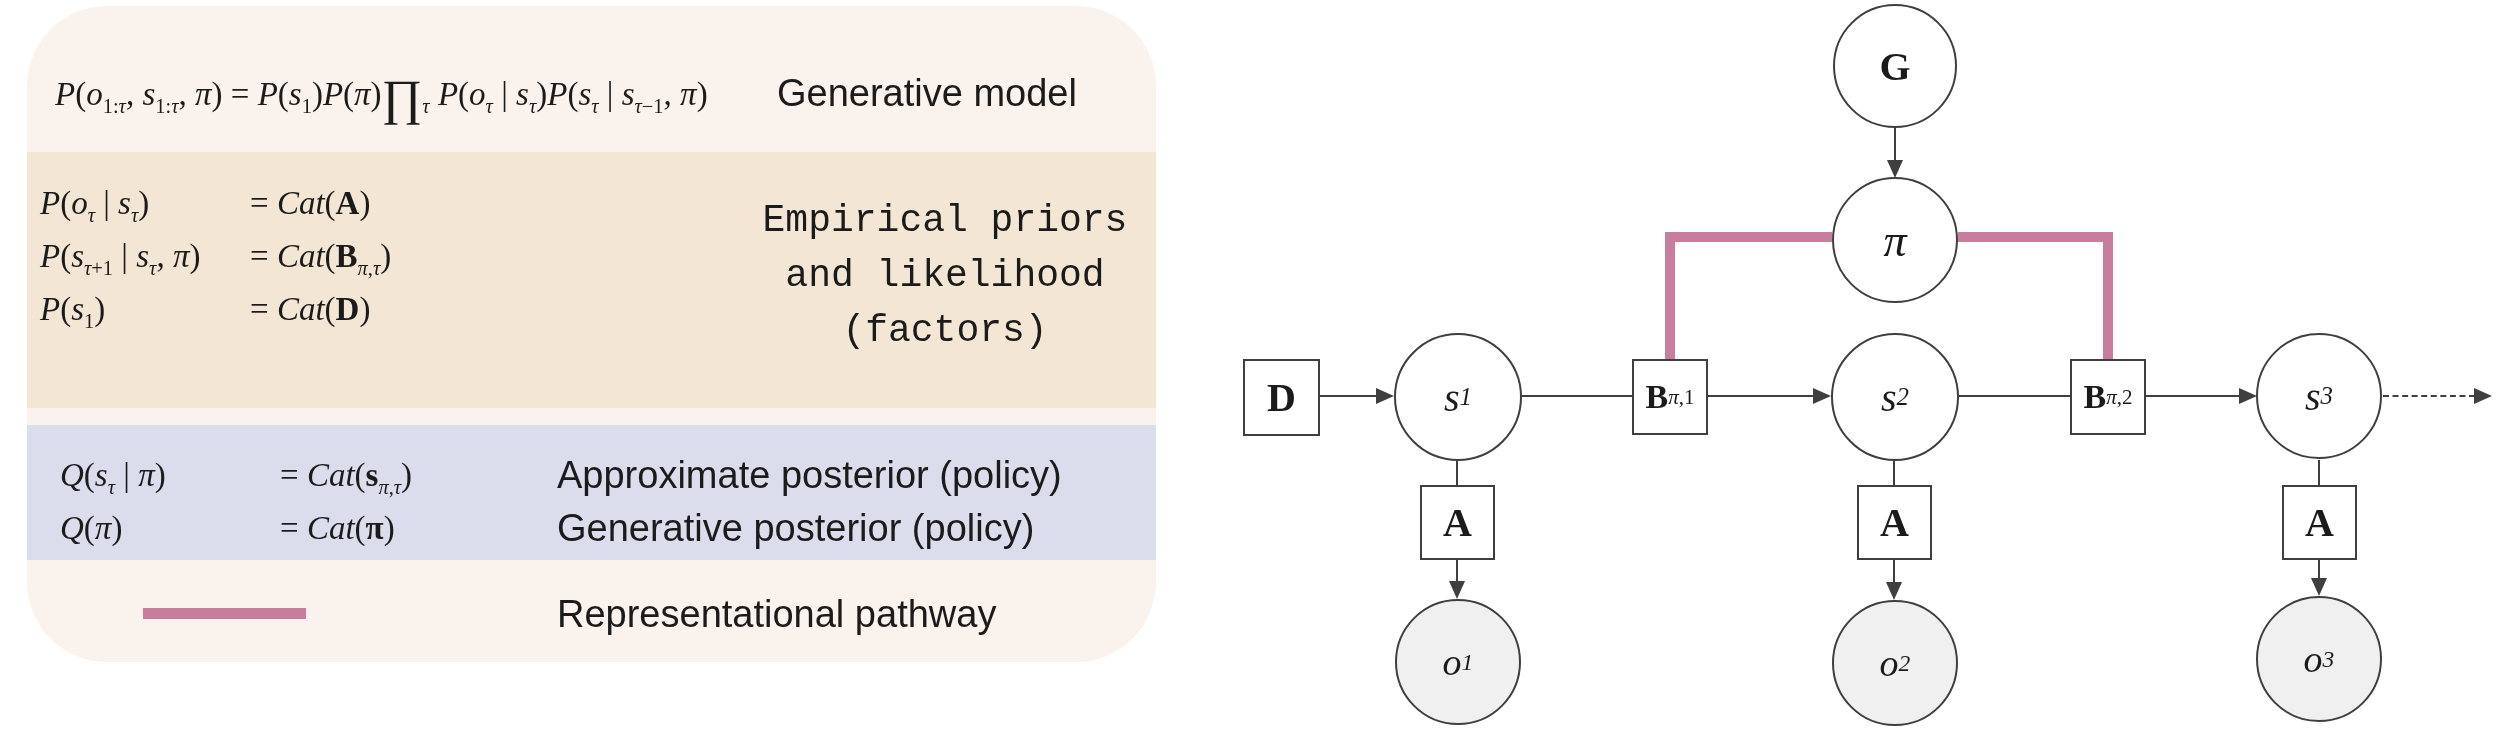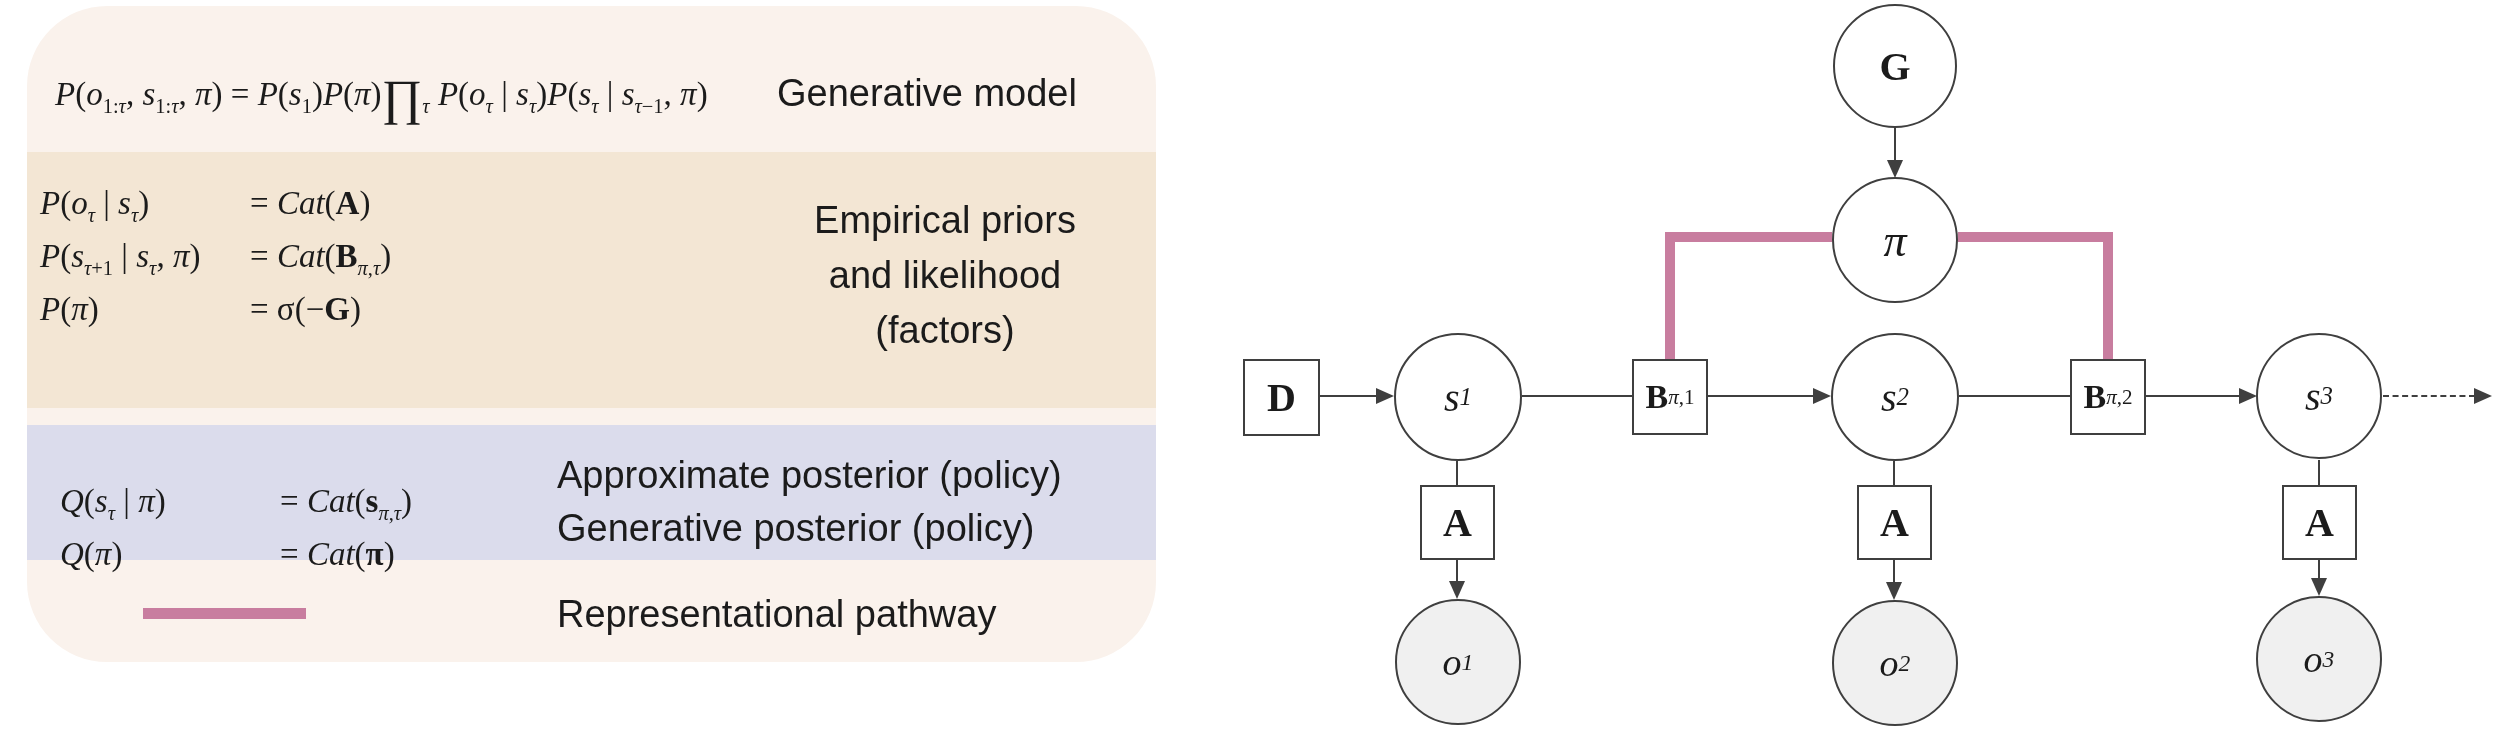--- a/index.html
+++ b/index.html
@@ -12,21 +12,21 @@
   .band-tan{top:146px;height:256px;background:var(--tan);}
   .band-lav{top:419px;height:135px;background:var(--lavender);}
   .eq{font-family:"Liberation Serif","DejaVu Serif",serif;font-size:33px;white-space:nowrap;}
   .eqrow{display:flex;align-items:center;height:53px;}
   .lhs{display:inline-block;}
   .rhs{display:inline-block;text-align:left;}
   .w210{width:210px;} .w220{width:220px;}
   sub{font-size:0.62em;line-height:0;}
   .prod{font-size:1.5em;font-style:normal;vertical-align:-0.18em;}
   .label{font-size:38px;line-height:46px;white-space:nowrap;text-align:right;}
-  .tanlabel{width:500px;text-align:center;line-height:55px;font-size:38px;}
+  .tanlabel{width:500px;text-align:center;line-height:55px;font-size:38px;font-family:Liberation Mono, monospace;}
   .swatch{background:var(--pink);}
   
   .node{display:flex;align-items:center;justify-content:center;box-sizing:border-box;
         background:#ffffff;border:2px solid var(--stroke);
         font-family:"Liberation Serif","DejaVu Serif",serif;font-size:40px;z-index:2;}
   .circle{border-radius:50%;}
   .obs{background:var(--obsfill);}
   .sq-label{font-size:34px;}
   .pi-label{font-size:46px;font-style:italic;}
   .line{background:var(--stroke);z-index:1;}
@@ -52,32 +52,32 @@
     <div class="abs" style="left:13px;top:171px;">
       <div class="eqrow eq">
         <span class="lhs w210"><i>P</i>(<i>o</i><sub><i>τ</i></sub> | <i>s</i><sub><i>τ</i></sub>)</span>
         <span class="rhs">= <i>Cat</i>(<b>A</b>)</span>
       </div>
       <div class="eqrow eq">
         <span class="lhs w210"><i>P</i>(<i>s</i><sub><i>τ</i>+1</sub> | <i>s</i><sub><i>τ</i></sub>, <i>π</i>)</span>
         <span class="rhs">= <i>Cat</i>(<b>B</b><sub><i>π</i>,<i>τ</i></sub>)</span>
       </div>
       <div class="eqrow eq">
-        <span class="lhs w210"><i>P</i>(<i>π</i>)</span>
-        <span class="rhs">= σ(−<b>G</b>)</span>
+        <span class="lhs w210"><i>P</i>(<i>s</i><sub>1</sub>)</span>
+        <span class="rhs">= <i>Cat</i>(<b>D</b>)</span>
       </div>
     </div>
 
     <div class="abs tanlabel" style="left:668px;top:187px;">
       <div>Empirical priors</div>
       <div>and likelihood</div>
       <div>(factors)</div>
     </div>
 
-    <div class="abs" style="left:33px;top:469px;">
+    <div class="abs" style="left:33px;top:443px;">
       <div class="eqrow eq">
         <span class="lhs w220"><i>Q</i>(<i>s</i><sub><i>τ</i></sub> | <i>π</i>)</span>
         <span class="rhs">= <i>Cat</i>(<b>s</b><sub><i>π</i>,<i>τ</i></sub>)</span>
       </div>
       <div class="eqrow eq">
         <span class="lhs w220"><i>Q</i>(<i>π</i>)</span>
         <span class="rhs">= <i>Cat</i>(<b>π</b>)</span>
       </div>
     </div>
     <div class="abs label" style="left:530px;top:446px;">Approximate posterior (policy)</div>

